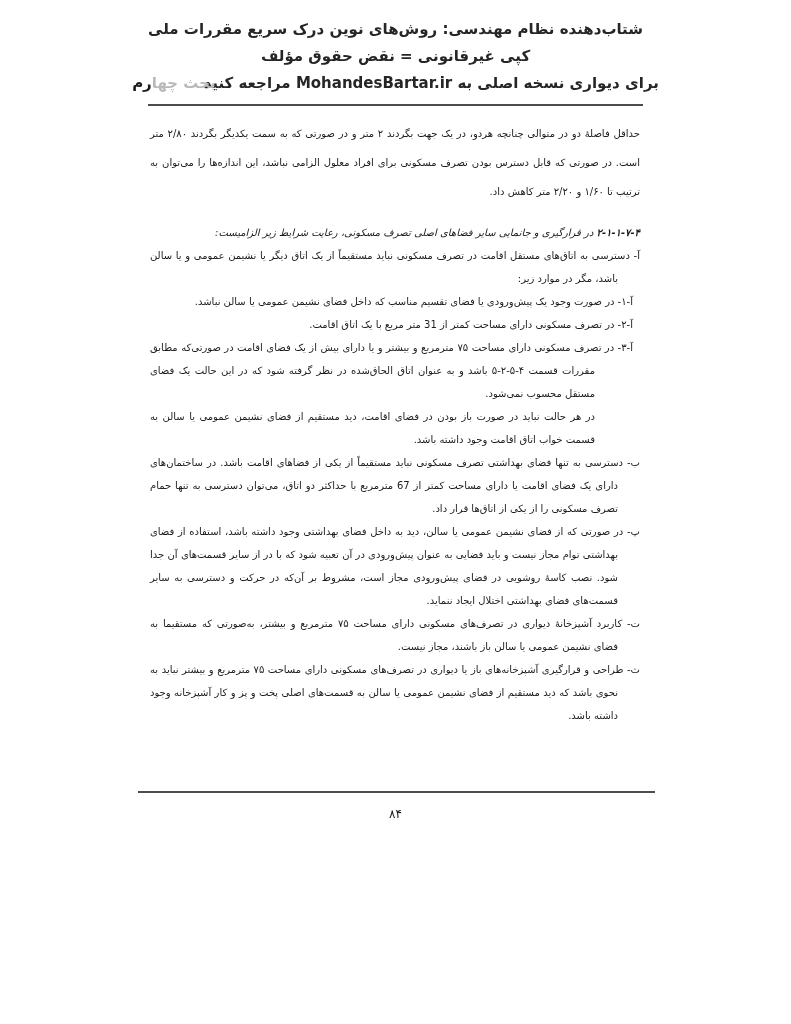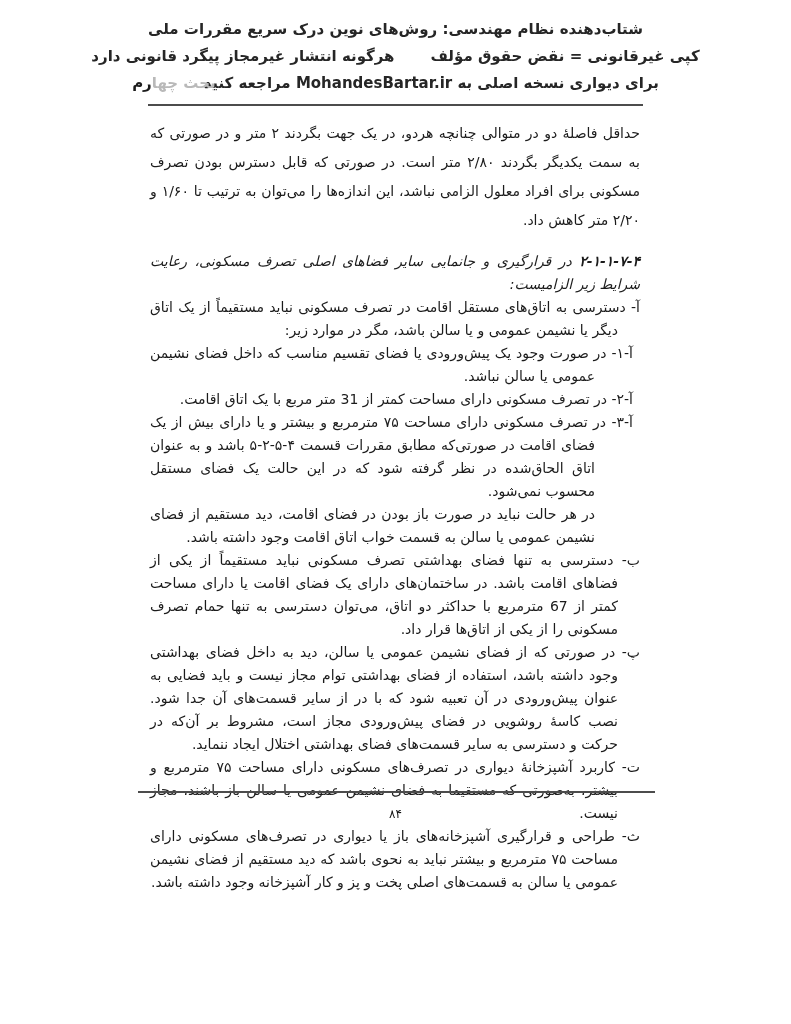--- a/index.html
+++ b/index.html
@@ -11,41 +11,40 @@
     -webkit-font-smoothing:antialiased;
   }
   .header { padding-top:16px; text-align:center; font-weight:bold; color:#262626;
             font-size:15px; line-height:27px; }
   .header .l2 { display:flex; justify-content:center; gap:36px; }
   .header .l3 { display:flex; justify-content:center; align-items:baseline; }
   .wm-faint { color:#b9b9b9; font-weight:bold; margin-right:-12px; letter-spacing:1px; }
   .wm-bold  { color:#1b1b1b; font-weight:bold; }
   .header-rule { height:0; border-top:2px solid #4c4c4c; margin:7px 148px 0 148px; }
   .content { margin:13px 151px 0 150px; }
-  .content p { margin:0; font-size:14px; text-align:justify; }
+  .content p { margin:0; font-size:10px; text-align:justify; }
   .p-plain { line-height:29px; margin-bottom:15px !important; }
   .p-sec   { line-height:23px;font-style:italic; }
   .secnum  { font-weight:bold; unicode-bidi:bidi-override; direction:rtl; }
   .p-item  { line-height:23px; padding-right:22px; text-indent:-22px; }
   .p-subitem { line-height:23px; padding-right:45px; text-indent:-38px; }
   .p-subcont { line-height:23px; padding-right:45px; text-indent:0; }
   .footer { position:absolute; left:0; top:791px; width:791px; }
   .footer-rule { height:0; border-top:2px solid #4c4c4c; margin:0 136px 0 138px; }
   .page-num { text-align:center; font-size:12px; color:#111; margin-top:14px; letter-spacing:2px; }
 </style>
 </head>
 <body>
 
 <div class="page">
 
   <div class="header">
     <div>شتاب‌دهنده نظام مهندسی: روش‌های نوین درک سریع مقررات ملی</div>
     <div class="l2">
       <span>کپی غیرقانونی = نقض حقوق مؤلف</span>
-      <span>هرگونه انتشار غیرمجاز پیگرد قانونی دارد</span>
     </div>
     <div class="l3">
       <span>برای دیواری نسخه اصلی به MohandesBartar.ir مراجعه کنید</span>
       <span class="wm-faint">بحث چها</span>
       <span class="wm-bold">رم</span>
     </div>
   </div>
 
   <div class="header-rule"></div>
 

